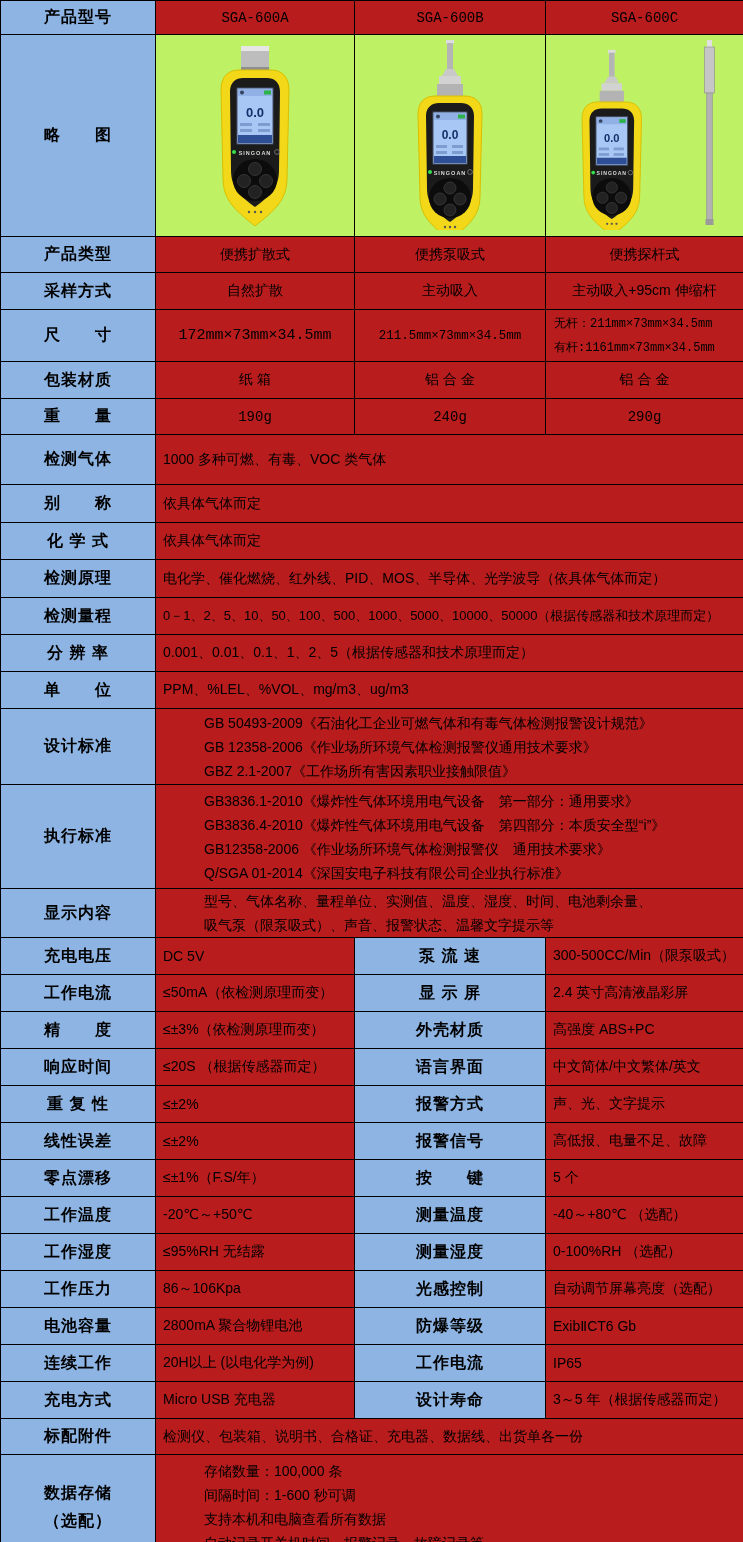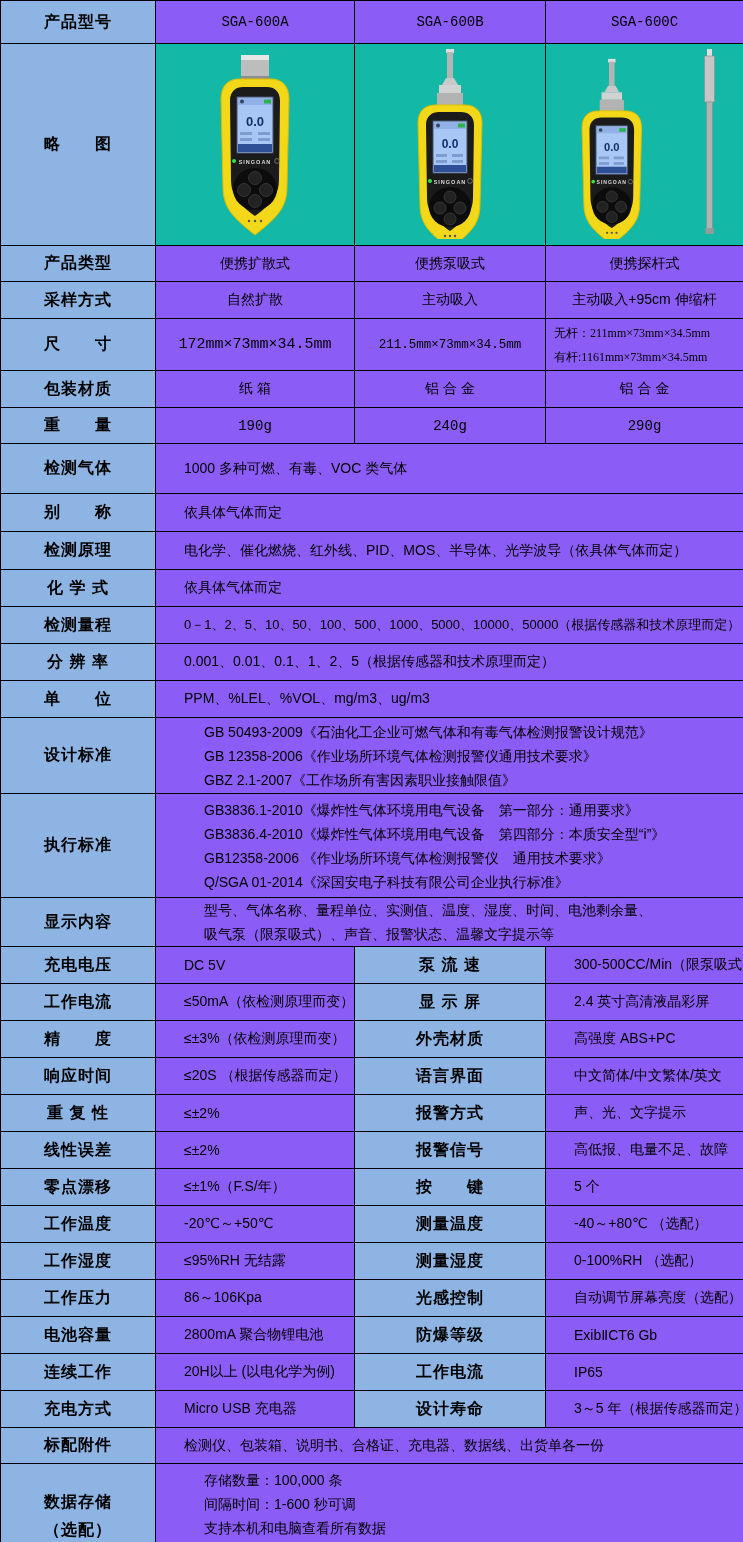--- a/index.html
+++ b/index.html
@@ -1,45 +1,45 @@
 <!DOCTYPE html>
 <html><head>
 <meta charset="utf-8">
 <style>
   html,body{margin:0;padding:0;background:#fff;}
   .page{width:743px;height:1542px;font-family:"Liberation Sans","DejaVu Sans",sans-serif;color:#000;}
   table.spec{border-collapse:collapse;table-layout:fixed;width:743px;}
   table.spec td{border:1px solid #000;padding:0;overflow:hidden;vertical-align:middle;}
   td.lbl{background:#8DB4E2;font-weight:bold;text-align:center;font-size:16px;letter-spacing:1px;}
-  td.val{background:#8b5cf6;font-size:14px;}
+  td.val{background:#b91c1c;font-size:14px;}
   td.val.center{text-align:center;}
-  td.val.left{text-align:left;padding-left:28px;padding-right:4px;}
-  td.img-cell{background:#14b8a6;text-align:center;vertical-align:middle;}
+  td.val.left{text-align:left;padding-left:7px;padding-right:4px;}
+  td.img-cell{background:#bef264;text-align:center;vertical-align:middle;}
   .nowrap{white-space:nowrap;overflow:hidden;}
   .lines{padding:4px 0 4px 12px;}
   .lines div{line-height:24px;white-space:nowrap;overflow:hidden;margin-left:48px;}
-  .size-lines div{line-height:24px;white-space:nowrap;text-align:left;padding-left:8px;font-family:Liberation Serif, serif;}
+  .size-lines div{line-height:24px;white-space:nowrap;text-align:left;padding-left:8px;}
   .lbl2 div{line-height:28px;}
   .mono{font-family:"Liberation Mono","DejaVu Sans Mono",monospace;}
   svg .k{fill:#222222;stroke:#3c3c3c;stroke-width:0.8px;}
 </style>
 </head>
 <body>
 
 <div class="page">
 <table class="spec">
 <colgroup>
         <col style="width:155px">
         <col style="width:199px">
         <col style="width:191px">
         <col style="width:198px">
       </colgroup>
 
 <tbody>
-        <tr style="height:43px">
+        <tr style="height:34px">
   <td class="lbl">产品型号</td>
   <td class="val center mono">SGA-600A</td>
   <td class="val center mono">SGA-600B</td>
   <td class="val center mono">SGA-600C</td>
 </tr>
 
 <tr style="height:202px">
   <td class="lbl">略　　图</td>
   <td class="img-cell">
     <svg width="120" height="192" viewBox="0 0 120 192">
@@ -184,27 +184,27 @@
 </tr>
 
 <tr style="height:50px">
   <td class="lbl">检测气体</td>
   <td class="val left nowrap" colspan="3">1000 多种可燃、有毒、VOC 类气体</td>
 </tr>
 <tr style="height:38px">
   <td class="lbl">别　　称</td>
   <td class="val left nowrap" colspan="3">依具体气体而定</td>
 </tr>
+<tr style="height:37px">
+  <td class="lbl">化 学 式</td>
+  <td class="val left nowrap" colspan="3">依具体气体而定</td>
+</tr>
 <tr style="height:38px">
   <td class="lbl">检测原理</td>
   <td class="val left nowrap" colspan="3">电化学、催化燃烧、红外线、PID、MOS、半导体、光学波导（依具体气体而定）</td>
-</tr>
-<tr style="height:37px">
-  <td class="lbl">化 学 式</td>
-  <td class="val left nowrap" colspan="3">依具体气体而定</td>
 </tr>
 <tr style="height:37px">
   <td class="lbl">检测量程</td>
   <td class="val left nowrap" colspan="3" style="font-size:13px">0－1、2、5、10、50、100、500、1000、5000、10000、50000（根据传感器和技术原理而定）</td>
 </tr>
 <tr style="height:37px">
   <td class="lbl">分 辨 率</td>
   <td class="val left nowrap" colspan="3">0.001、0.01、0.1、1、2、5（根据传感器和技术原理而定）</td>
 </tr>
 <tr style="height:37px">

